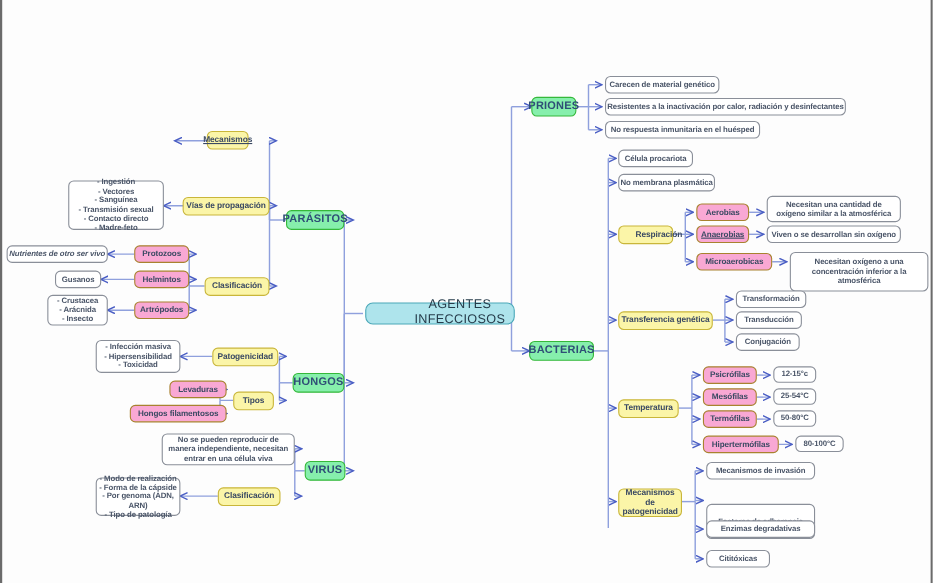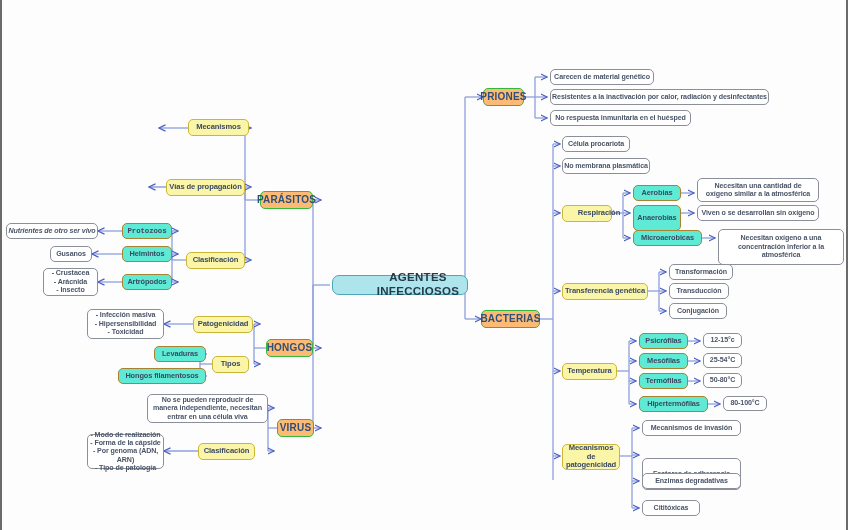--- a/index.html
+++ b/index.html
@@ -26,43 +26,43 @@
     border-radius:5px;
     line-height:1.18;
     white-space:pre-line;
     letter-spacing:-0.1px;
   }
   
   .n-root{
     background:#aee4ec;
     border:1.6px solid #4aa8b8;
     color:#253b4a;
-    font-weight:bold;
+    font-weight:normal;
     font-size:11.5px;
     border-radius:7px;
     letter-spacing:0.3px;
     padding-left:36px;
   }
   .n-green{
-    background:#fdba74;
+    background:#86efac;
     border:1.6px solid #35b83a;
     color:#2f4f76;
     font-weight:bold;
     font-size:10px;
     letter-spacing:0.2px;
   }
   .n-yellow{
     background:#fbf5a8;
     border:1.4px solid #c9b63a;
     color:#3b4a63;
     font-weight:bold;
     font-size:7.6px;
   }
   .n-tan{
-    background:#5eead4;
+    background:#f9a8d4;
     border:1.4px solid #a8822f;
     color:#3b4a63;
     font-weight:bold;
     font-size:7.4px;
   }
   .n-plain{
     background:#ffffff;
     border:1.2px solid #8a8f99;
     color:#4a5568;
     font-weight:bold;
@@ -197,27 +197,33 @@
       <path d="M630,455 L637,455"></path>
       <path d="M630,481 L637,481"></path>
       <path d="M630,508 L637,508"></path>
     </g>
   </svg>
 
   <div class="node n-root" style="left:330px;top:275px;width:136px;height:20px;">AGENTES INFECCIOSOS</div>
 
   <div class="node n-green" style="left:258px;top:191px;width:53px;height:18px;">PARÁSITOS</div>
 
-  <div class="node n-yellow" style="left:186px;top:119px;width:61px;height:17px;">Mecanismos</div>
+  <div class="node n-yellow" style="left:186px;top:119px;width:38px;height:17px;text-decoration:underline;">Mecanismos</div>
 
   <div class="node n-yellow" style="left:164px;top:179px;width:79px;height:17px;">Vías de propagación</div>
+  <div class="node n-plain multi" style="left:60px;top:164px;width:87px;height:45px;">- Ingestión
+- Vectores
+- Sanguínea
+- Transmisión sexual
+- Contacto directo
+- Madre-feto</div>
 
   <div class="node n-yellow" style="left:184px;top:252px;width:59px;height:17px;">Clasificación</div>
 
-  <div class="node n-tan" style="left:120px;top:223px;width:50px;height:16px;font-family:Liberation Mono, monospace;">Protozoos</div>
+  <div class="node n-tan" style="left:120px;top:223px;width:50px;height:16px;">Protozoos</div>
   <div class="node n-plain" style="left:4px;top:223px;width:92px;height:16px;font-style:italic;">Nutrientes de otro ser vivo</div>
 
   <div class="node n-tan" style="left:120px;top:246px;width:50px;height:16px;">Helmintos</div>
   <div class="node n-plain" style="left:48px;top:246px;width:42px;height:16px;">Gusanos</div>
 
   <div class="node n-tan" style="left:120px;top:274px;width:50px;height:16px;">Artrópodos</div>
   <div class="node n-plain multi" style="left:41px;top:268px;width:55px;height:28px;">- Crustacea
 - Arácnida
 - Insecto</div>
 
@@ -252,21 +258,21 @@
   <div class="node n-green" style="left:479px;top:310px;width:59px;height:18px;">BACTERIAS</div>
 
   <div class="node n-plain" style="left:560px;top:136px;width:68px;height:16px;">Célula procariota</div>
   <div class="node n-plain" style="left:560px;top:158px;width:88px;height:16px;">No membrana plasmática</div>
 
   <div class="node n-yellow" style="left:560px;top:205px;width:50px;height:17px;padding-left:24px;">Respiración</div>
 
   <div class="node n-tan" style="left:631px;top:185px;width:48px;height:16px;">Aerobias</div>
   <div class="node n-plain" style="left:695px;top:178px;width:122px;height:24px;white-space:normal;padding:0 3px;">Necesitan una cantidad de oxígeno similar a la atmosférica</div>
 
-  <div class="node n-tan" style="left:631px;top:205px;width:48px;height:26px;">Anaerobias</div>
+  <div class="node n-tan" style="left:631px;top:205px;width:48px;height:16px;text-decoration:underline;">Anaerobias</div>
   <div class="node n-plain" style="left:695px;top:205px;width:122px;height:16px;">Viven o se desarrollan sin oxígeno</div>
 
   <div class="node n-tan" style="left:631px;top:230px;width:69px;height:16px;">Microaerobicas</div>
   <div class="node n-plain" style="left:716px;top:229px;width:126px;height:25px;white-space:normal;padding:17px 3px;">Necesitan oxígeno a una concentración inferior a la atmosférica</div>
 
   <div class="node n-yellow" style="left:560px;top:283px;width:86px;height:17px;">Transferencia genética</div>
   <div class="node n-plain" style="left:667px;top:264px;width:64px;height:16px;">Transformación</div>
   <div class="node n-plain" style="left:667px;top:283px;width:60px;height:16px;">Transducción</div>
   <div class="node n-plain" style="left:667px;top:303px;width:58px;height:16px;">Conjugación</div>
 

